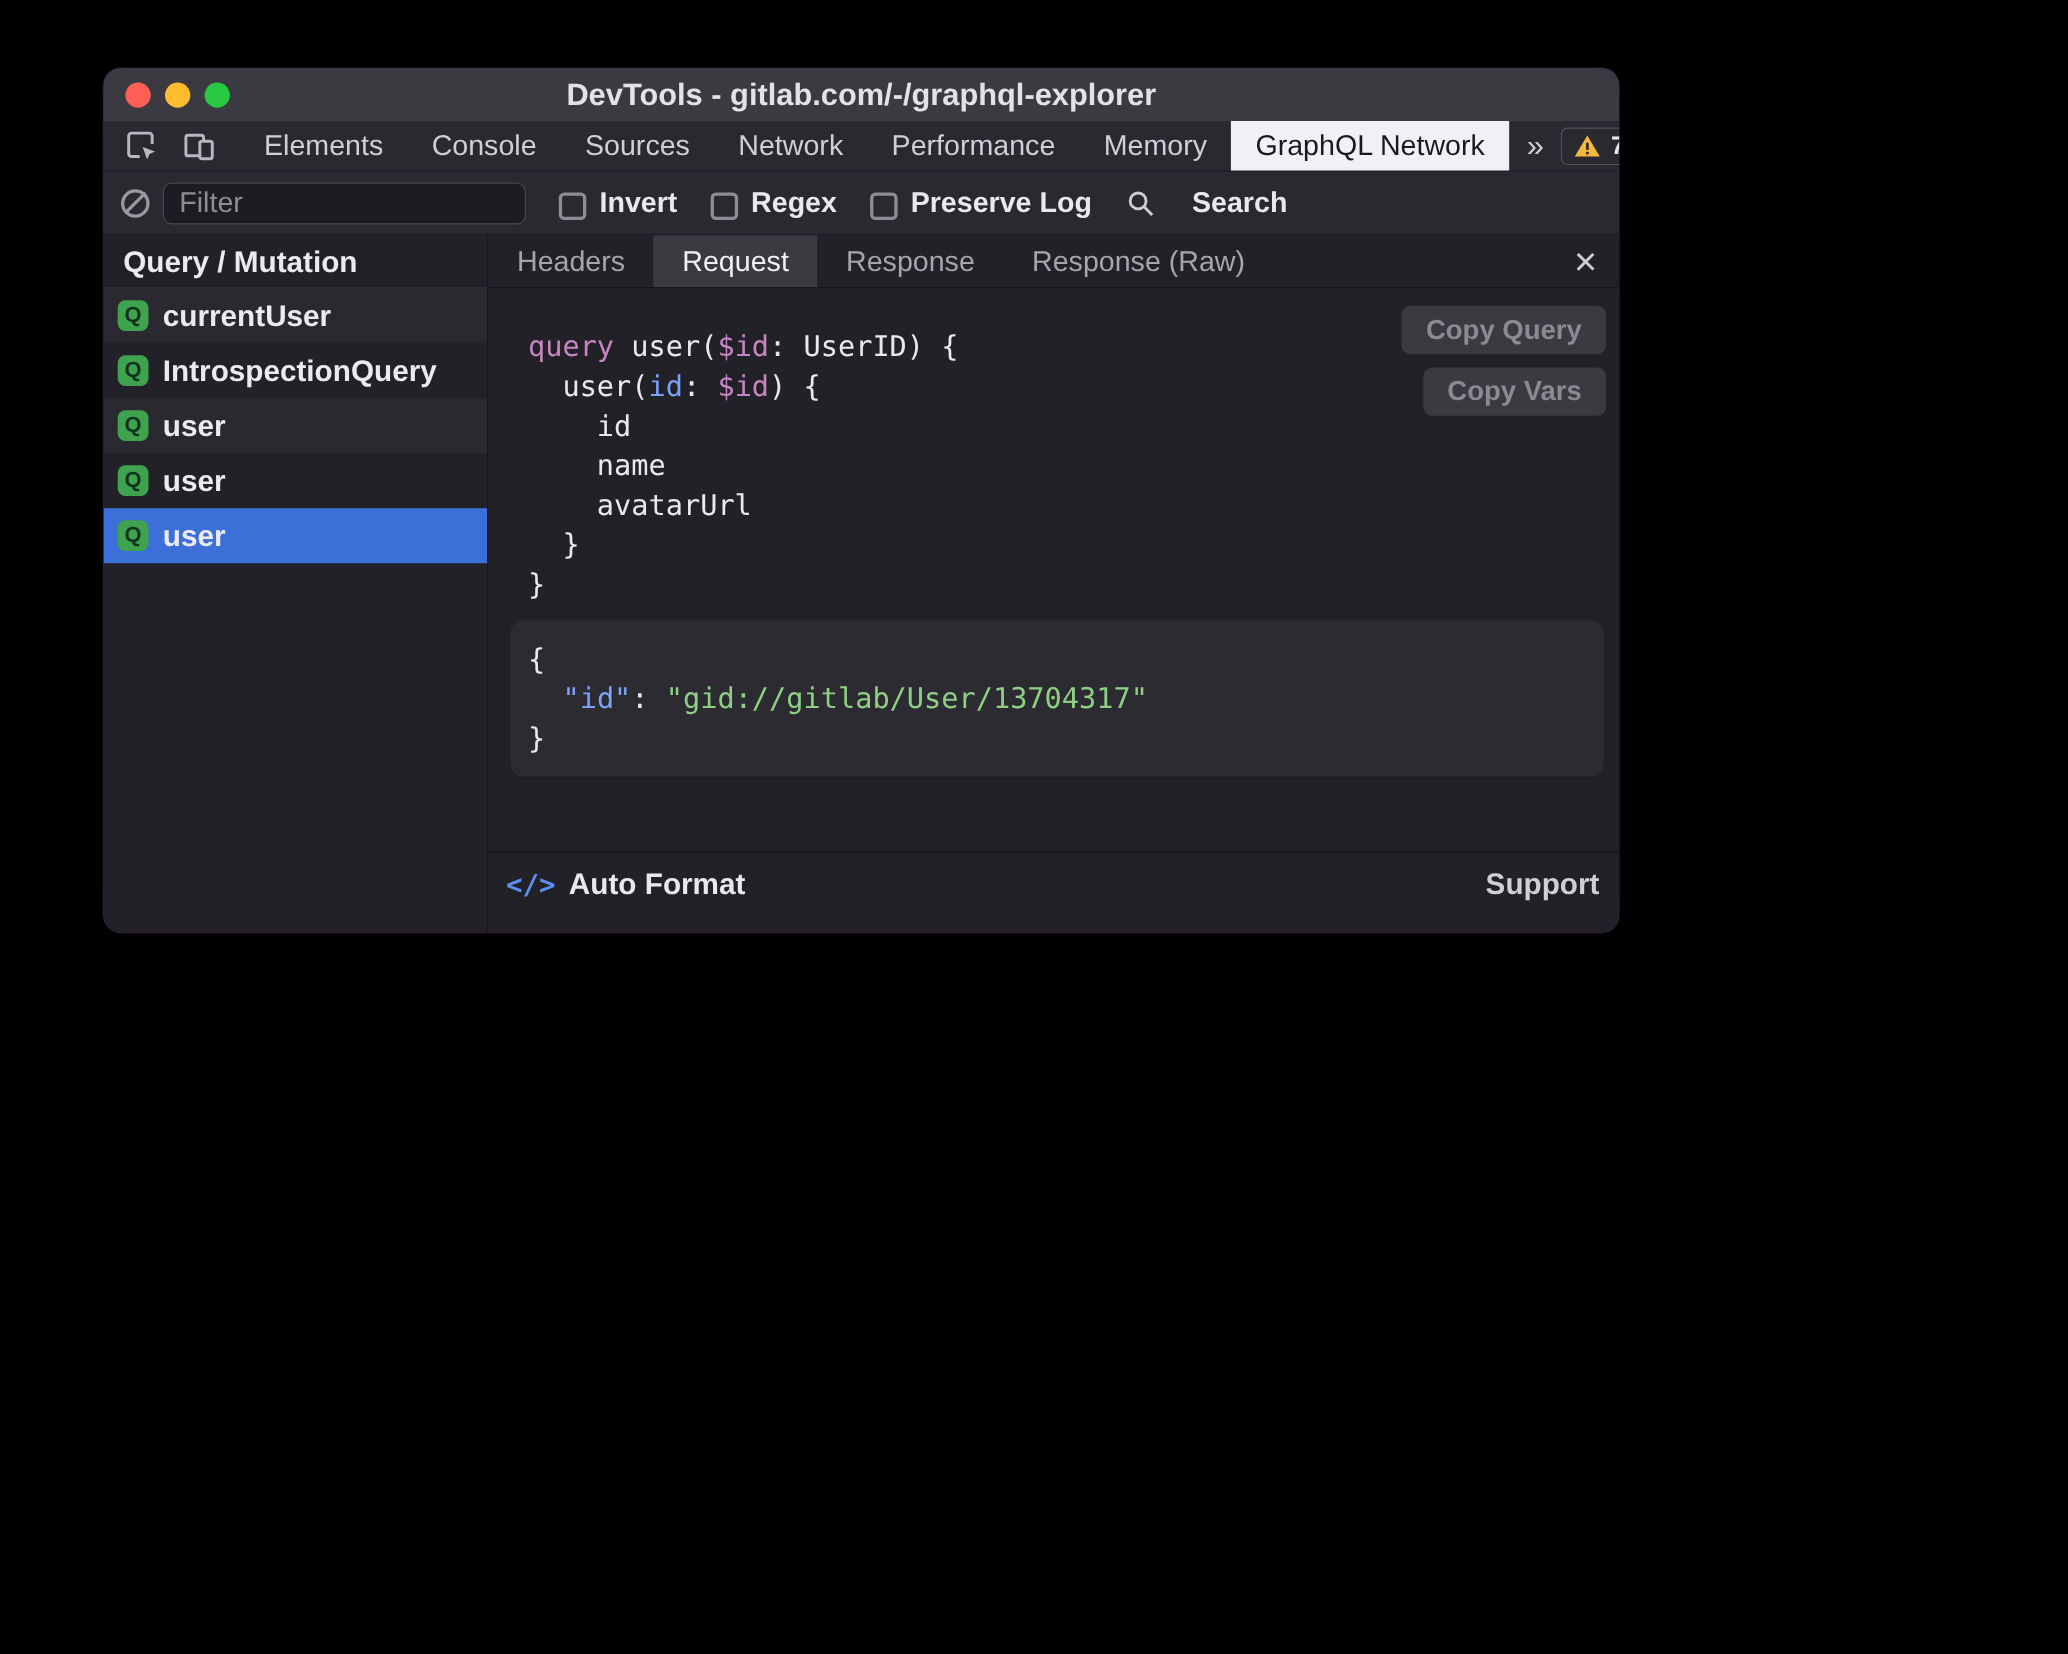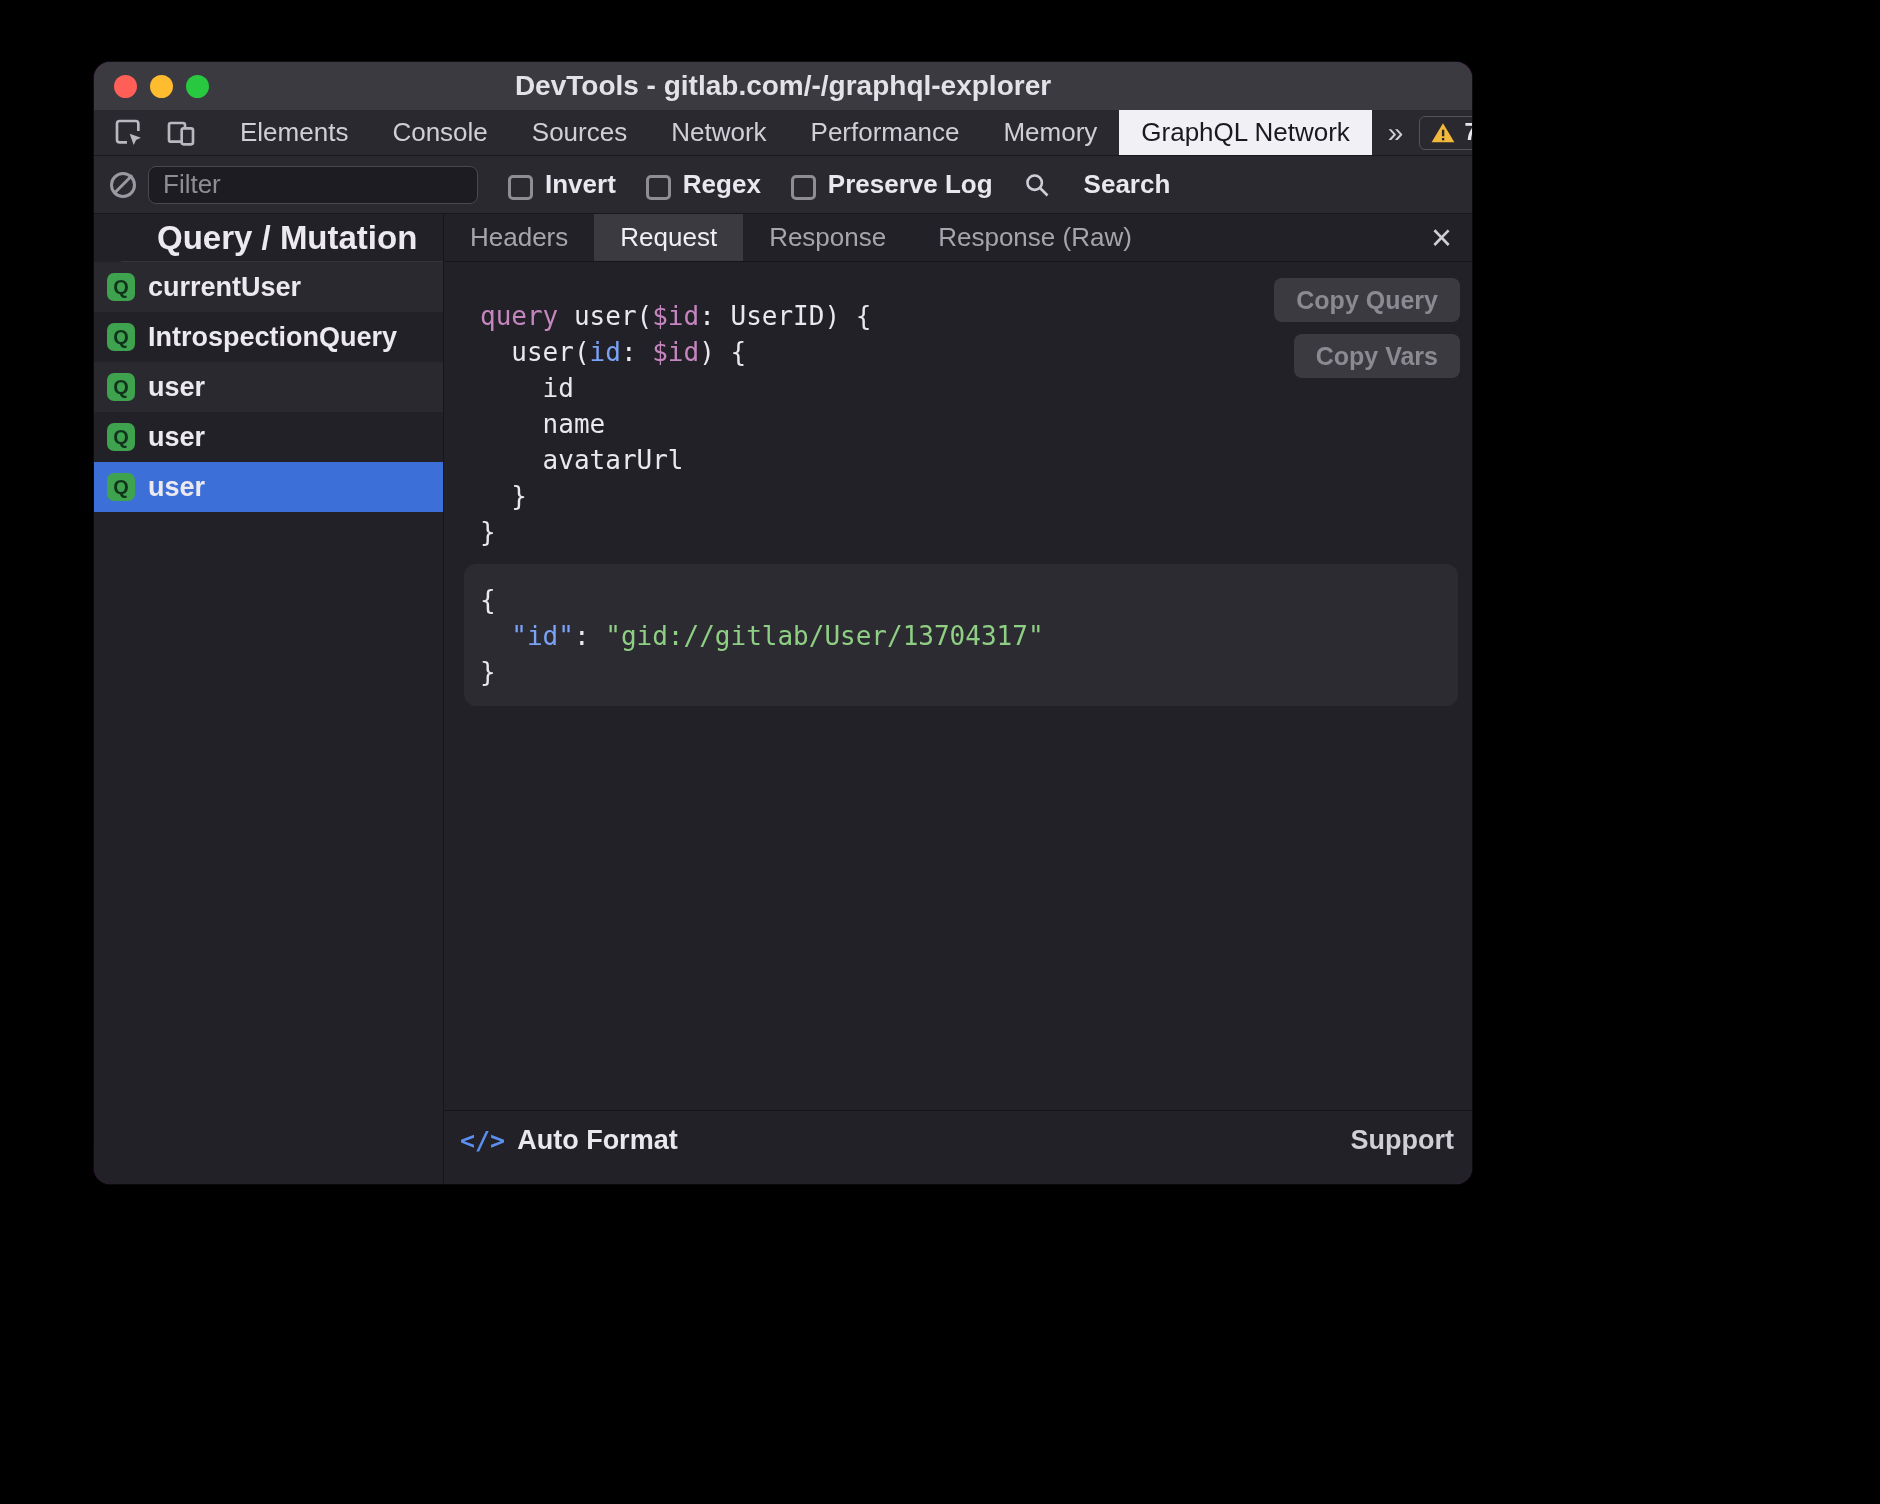--- a/index.html
+++ b/index.html
@@ -1,18 +1,18 @@
 <!DOCTYPE html>
 <html><head>
 <meta charset="utf-8">
 <style>
   * { margin:0; padding:0; box-sizing:border-box; }
   html,body { width:1880px; height:1504px; background:#000; font-family:"Liberation Sans", sans-serif; overflow:hidden; }
 
-  .window { position:absolute; left:94px; top:62px; width:1378px; height:1122px;
+  .window { position:absolute; left:94px; top:62px; width:1378px; height:786px;
     background:#701a75; border-radius:16px; overflow:hidden; display:flex; flex-direction:column;
     box-shadow:0 30px 80px rgba(0,0,0,.7), 0 0 0 1px rgba(255,255,255,.07); }
 
   
   .titlebar { height:48px; background:#3b3a41; display:flex; align-items:center; justify-content:center; position:relative; flex:none; }
   .traffic { position:absolute; left:20px; top:0; height:100%; display:flex; align-items:center; gap:13px; }
   .light { width:23px; height:23px; border-radius:50%; }
   .light.red{background:#ff5f57}.light.yellow{background:#febc2e}.light.green{background:#28c840}
   .title { font-size:28px; font-weight:700; color:#e3e2e8; }
 
@@ -36,21 +36,21 @@
   .filter-input::placeholder { color:#8e8d93; }
   .checkbox-group { display:flex; align-items:flex-end; gap:12px; margin-left:30px; cursor:default; }
   .checkbox-box { width:25px; height:25px; border:3px solid #8e8d93; border-radius:5px; flex:none; }
   .checkbox-label { font-size:26px; font-weight:600; color:#e9e8ee; white-space:nowrap; }
   .search-group { display:flex; align-items:center; gap:10px; margin-left:30px; }
   .search-label { font-size:26px; font-weight:600; color:#e9e8ee;margin-left:23px; }
 
   
   .main { flex:1; display:flex; min-height:0; }
   .sidebar { width:350px; flex:none; border-right:1px solid #161519; display:flex; flex-direction:column; background:#222127; }
-  .sidebar-header { height:48px; line-height:48px; padding-left:36px; font-size:33px; font-weight:700; color:#eceaf0; border-bottom:1px solid #35343b; flex:none;margin-left:27px; }
+  .sidebar-header { height:48px; line-height:48px; padding-left:18px; font-size:27px; font-weight:700; color:#eceaf0; border-bottom:1px solid #35343b; flex:none; }
   .query-list { flex:1; overflow:hidden; }
   .query-row { height:50px; display:flex; align-items:center; gap:13px; padding-left:13px; }
   .query-row:nth-child(odd) { background:#2a2930; }
   .query-row.selected { background:#3c70d8; }
   .q-badge { width:28px; height:28px; border-radius:7px; background:#3ea24f; color:#11331c; font-weight:700; font-size:20px; display:flex; align-items:center; justify-content:center; flex:none; }
   .query-label { font-size:27px; font-weight:700; color:#eceaf0; white-space:nowrap; }
 
   .rightpanel { flex:1; display:flex; flex-direction:column; min-width:0; background:#222127; }
   .detail-tabs { height:48px; display:flex; align-items:stretch; border-bottom:1px solid #161519; flex:none; }
   .detail-tab { display:flex; align-items:center; padding:0 26px; font-size:26px; color:#a6a5ac; white-space:nowrap; }

